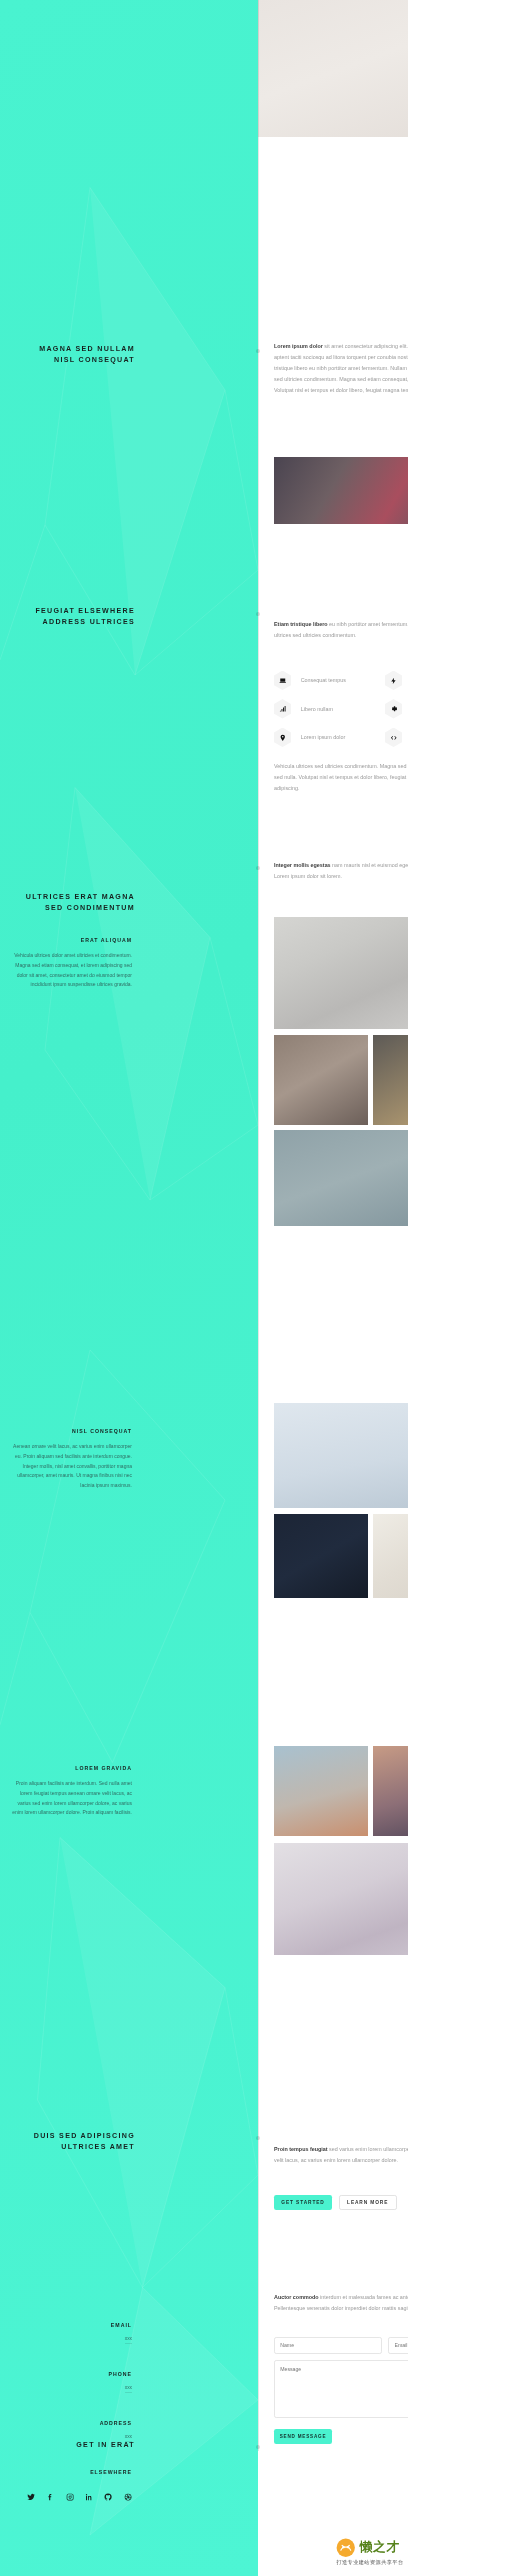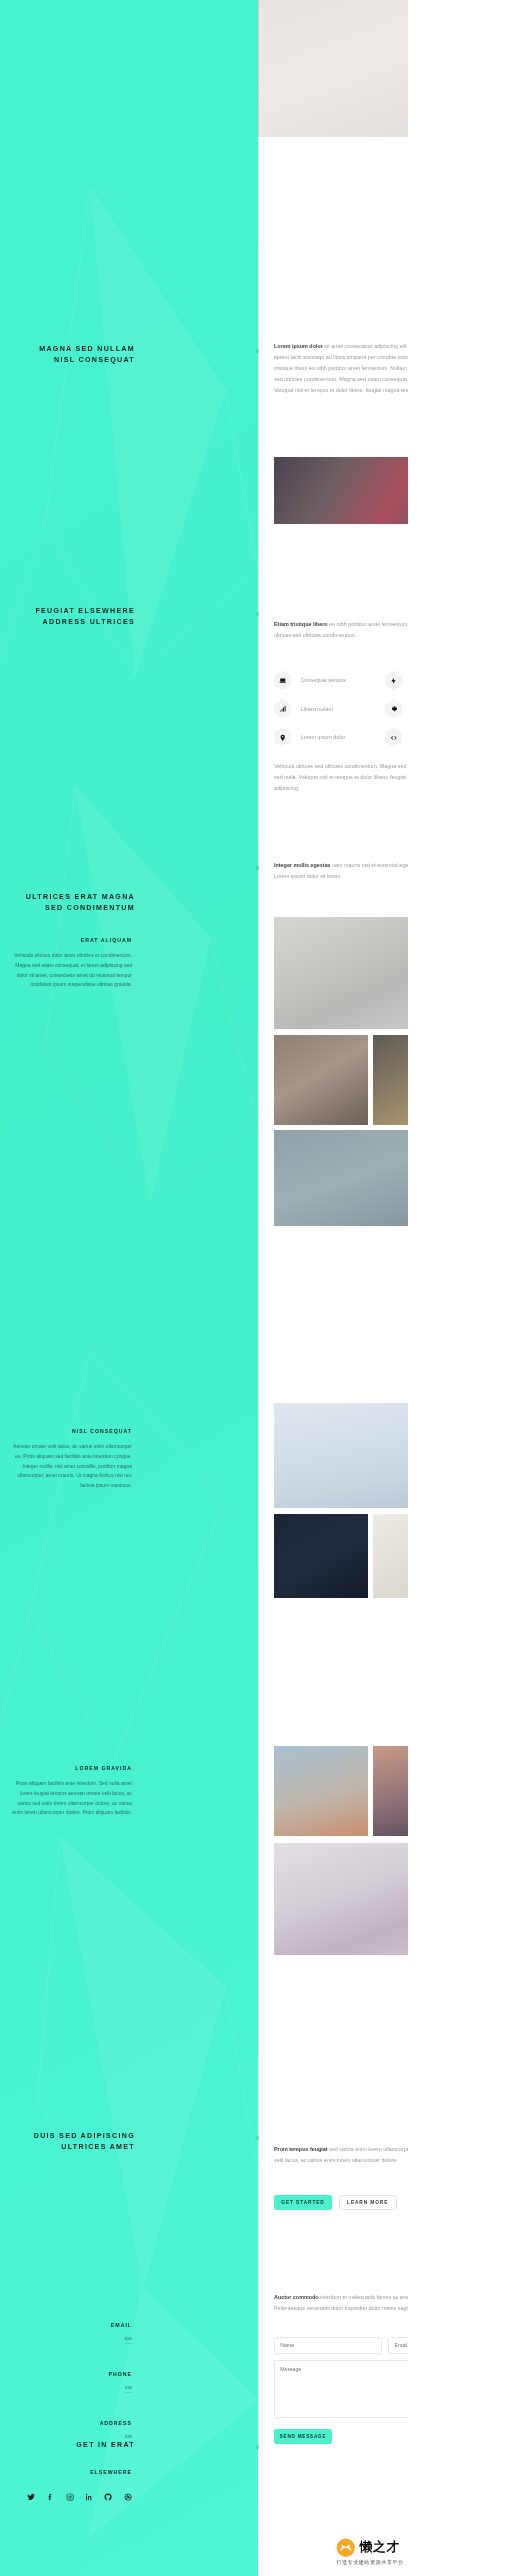--- a/index.html
+++ b/index.html
@@ -204,21 +204,21 @@
   
   .watermark {
     position: absolute;
     right: 4.5px;
     bottom: 10.5px;
     text-align: center;
     opacity: 0.95;
   }
   .wm-top { display: flex; align-items: center; gap: 3.7px; }
   .wm-logo { width: 19.5px; height: 19.5px; }
-  .wm-text { font-size: 12.7px; font-weight: bold; color: #000000; letter-spacing: 0.7px; }
+  .wm-text { font-size: 12.7px; font-weight: bold; color: #4d7c0f; letter-spacing: 0.7px; }
   .wm-sub { font-size: 5.2px; color: #444; margin-top: 1.5px; letter-spacing: 0.4px; }
 </style>
 </head>
 <body>
 
 <div class="page">
 
   <div class="left-band">
     <svg viewBox="0 0 344 3437" preserveAspectRatio="none">
       <g stroke="rgba(255,255,255,0.13)" fill="none" stroke-width="1">

